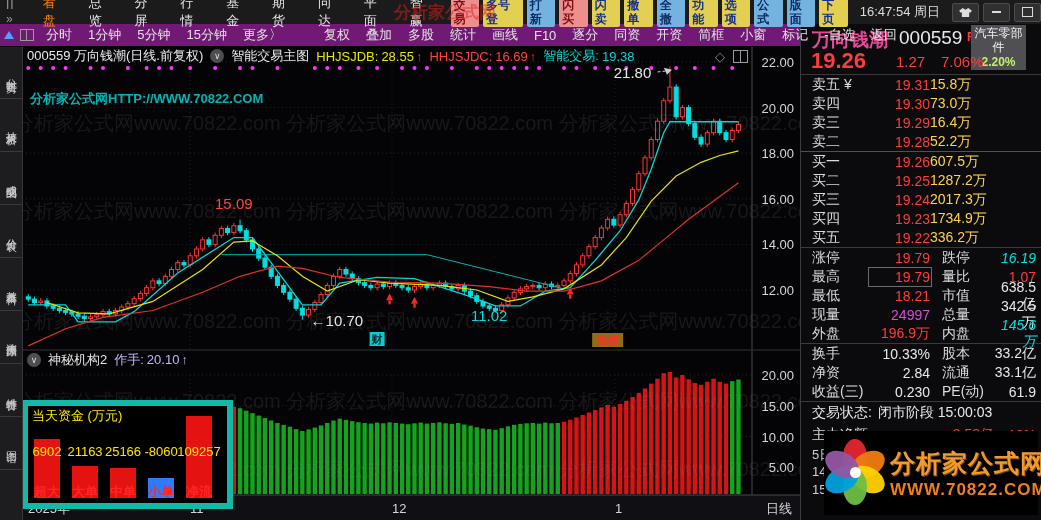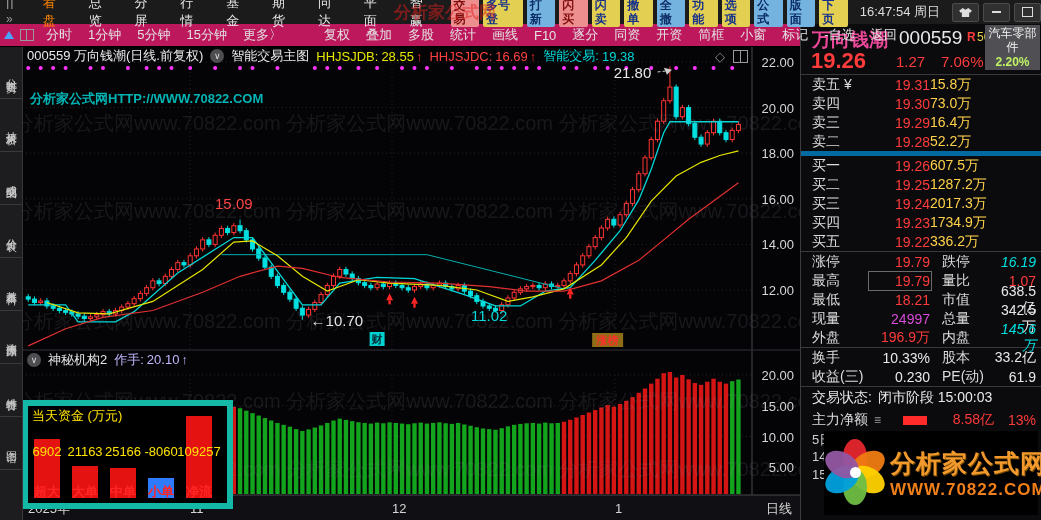--- a/index.html
+++ b/index.html
@@ -20,21 +20,21 @@
   .cls-btnblue{background:#74b2e0;color:#0c2d66;}
   .clock{font-size:13px;color:#dcdcdc;margin-left:10px;white-space:nowrap;}
   .winbtns{display:flex;align-items:center;margin-left:8px;}
   .win-btn{width:25px;height:17px;background:#303030;border:1px solid #4c4c4c;border-radius:2px;
            margin-left:4px;display:flex;align-items:center;justify-content:center;}
   .minbar{width:9px;height:2px;background:#ddd;}
   .maxbox{width:9px;height:8px;border:1.5px solid #ddd;}
   .wm-red{position:absolute;left:394px;top:1px;font-size:17px;font-weight:bold;
           color:rgba(225,30,30,0.5);z-index:40;pointer-events:none;white-space:nowrap;}
   
-  .toolbar{position:absolute;left:0;top:24px;width:800px;height:22px;background:#be185d;
+  .toolbar{position:absolute;left:0;top:24px;width:800px;height:22px;background:#701a75;
            display:flex;align-items:center;border-bottom:1px solid #000;z-index:20;}
   .tl-icons{display:flex;align-items:center;margin:0 4px;}
   .tri-up{width:0;height:0;border-left:5px solid transparent;border-right:5px solid transparent;
           border-bottom:8px solid #4aa3ff;margin-right:6px;}
   .pane-icon{width:12px;height:10px;border:1px solid #9a9a9a;position:relative;}
   .pane-icon i{position:absolute;left:5px;top:0;width:1px;height:100%;background:#9a9a9a;}
   .tool-item{font-size:13px;color:#e2e2e2;margin:0 8px;white-space:nowrap;}
   .tool-item.cls-gap{margin-left:34px;}
   
   .sidebar{position:absolute;left:0;top:46px;width:22px;height:474px;background:#1d1d1f;
@@ -75,30 +75,30 @@
   .flab{position:absolute;bottom:2px;transform:translateX(-50%);font-size:13px;font-weight:bold;
         color:#ff2525;white-space:nowrap;z-index:5;}
   
   .quote-panel{position:absolute;left:800px;top:24px;width:241px;height:496px;background:#0b0b0e;
                border-left:1px solid #3c3c42;z-index:15;}
   .q-head{position:relative;height:50px;border-bottom:1px solid #3a3a3e;}
   .q-name{position:absolute;left:11px;top:3px;font-size:19px;font-weight:bold;color:#ec4899;}
   .q-code{position:absolute;left:98px;top:3px;font-size:19px;color:#e8e8e8;}
   .q-r{position:absolute;left:166px;top:6px;font-size:12px;font-weight:bold;color:#ff3b3b;}
   .q-500{position:absolute;left:176px;top:6px;font-size:12px;color:#e3cf52;}
-  .q-industry{position:absolute;right:2px;top:1px;width:55px;background:#505054;text-align:center;}
+  .q-industry{position:absolute;right:16px;top:1px;width:55px;background:#505054;text-align:center;}
   .q-ind-name{font-size:12px;color:#f0f0f0;line-height:14px;padding-top:1px;}
   .q-ind-pct{font-size:12px;font-weight:bold;color:#bef264;line-height:16px;}
   .q-price{position:absolute;left:10px;top:24px;font-size:22px;font-weight:bold;color:#ff3b3b;}
   .q-chg{position:absolute;left:95px;top:29px;font-size:15px;color:#ff3b3b;}
   .q-pct{position:absolute;left:140px;top:29px;font-size:15px;color:#ff3b3b;}
   .q-orow{display:flex;align-items:center;height:19px;padding:0 6px 0 11px;font-size:14px;}
   .ol{width:56px;color:#dcdcdc;} .op{width:62px;text-align:right;color:#ff3b3b;}
   .ov{flex:1;text-align:left;color:#ffd24a;}
-  .q-asks{border-bottom:5px solid #0369a1;}
+  .q-asks{border-bottom:1px solid #0369a1;}
   .q-bids{border-bottom:1px solid #3a3a3e;}
   .q-srow{display:flex;align-items:center;height:19px;padding:0 6px 0 11px;font-size:14px;}
   .q-srow.cls-septop{border-top:1px solid #3a3a3e;}
   .sl{width:58px;color:#dcdcdc;} .sv{width:60px;text-align:right;}
   .sl2{width:46px;margin-left:12px;color:#dcdcdc;} .sv2{flex:1;text-align:right;}
   .cls-red{color:#ff3b3b;} .cls-cyan{color:#00e0e0;font-style:italic;} .cls-white{color:#e8e8e8;}
   .cls-magenta{color:#d84ad8;}
   .cls-redbox{color:#ff3b3b;outline:1px solid #6a6a6a;outline-offset:1px;}
   .q-status{display:flex;align-items:center;height:22px;padding:0 6px 0 11px;font-size:14px;
             color:#e8e8e8;border-top:1px solid #3a3a3e;gap:6px;}
@@ -807,20 +807,26 @@
       <span class="sl2">内盘</span>
       <span class="sv2 cls-cyan">145.6万</span>
     </div>
       <div class="q-srow cls-septop">
       <span class="sl">换手</span>
       <span class="sv cls-white">10.33%</span>
       <span class="sl2">股本</span>
       <span class="sv2 cls-white">33.2亿</span>
     </div>
       <div class="q-srow">
+      <span class="sl">净资</span>
+      <span class="sv cls-white">2.84</span>
+      <span class="sl2">流通</span>
+      <span class="sv2 cls-white">33.1亿</span>
+    </div>
+      <div class="q-srow">
       <span class="sl">收益(三)</span>
       <span class="sv cls-white">0.230</span>
       <span class="sl2">PE(动)</span>
       <span class="sv2 cls-white">61.9</span>
     </div>
     </div>
   <div class="q-status">
     <span>交易状态:</span>
     <span>闭市阶段 15:00:03</span>
   </div>

